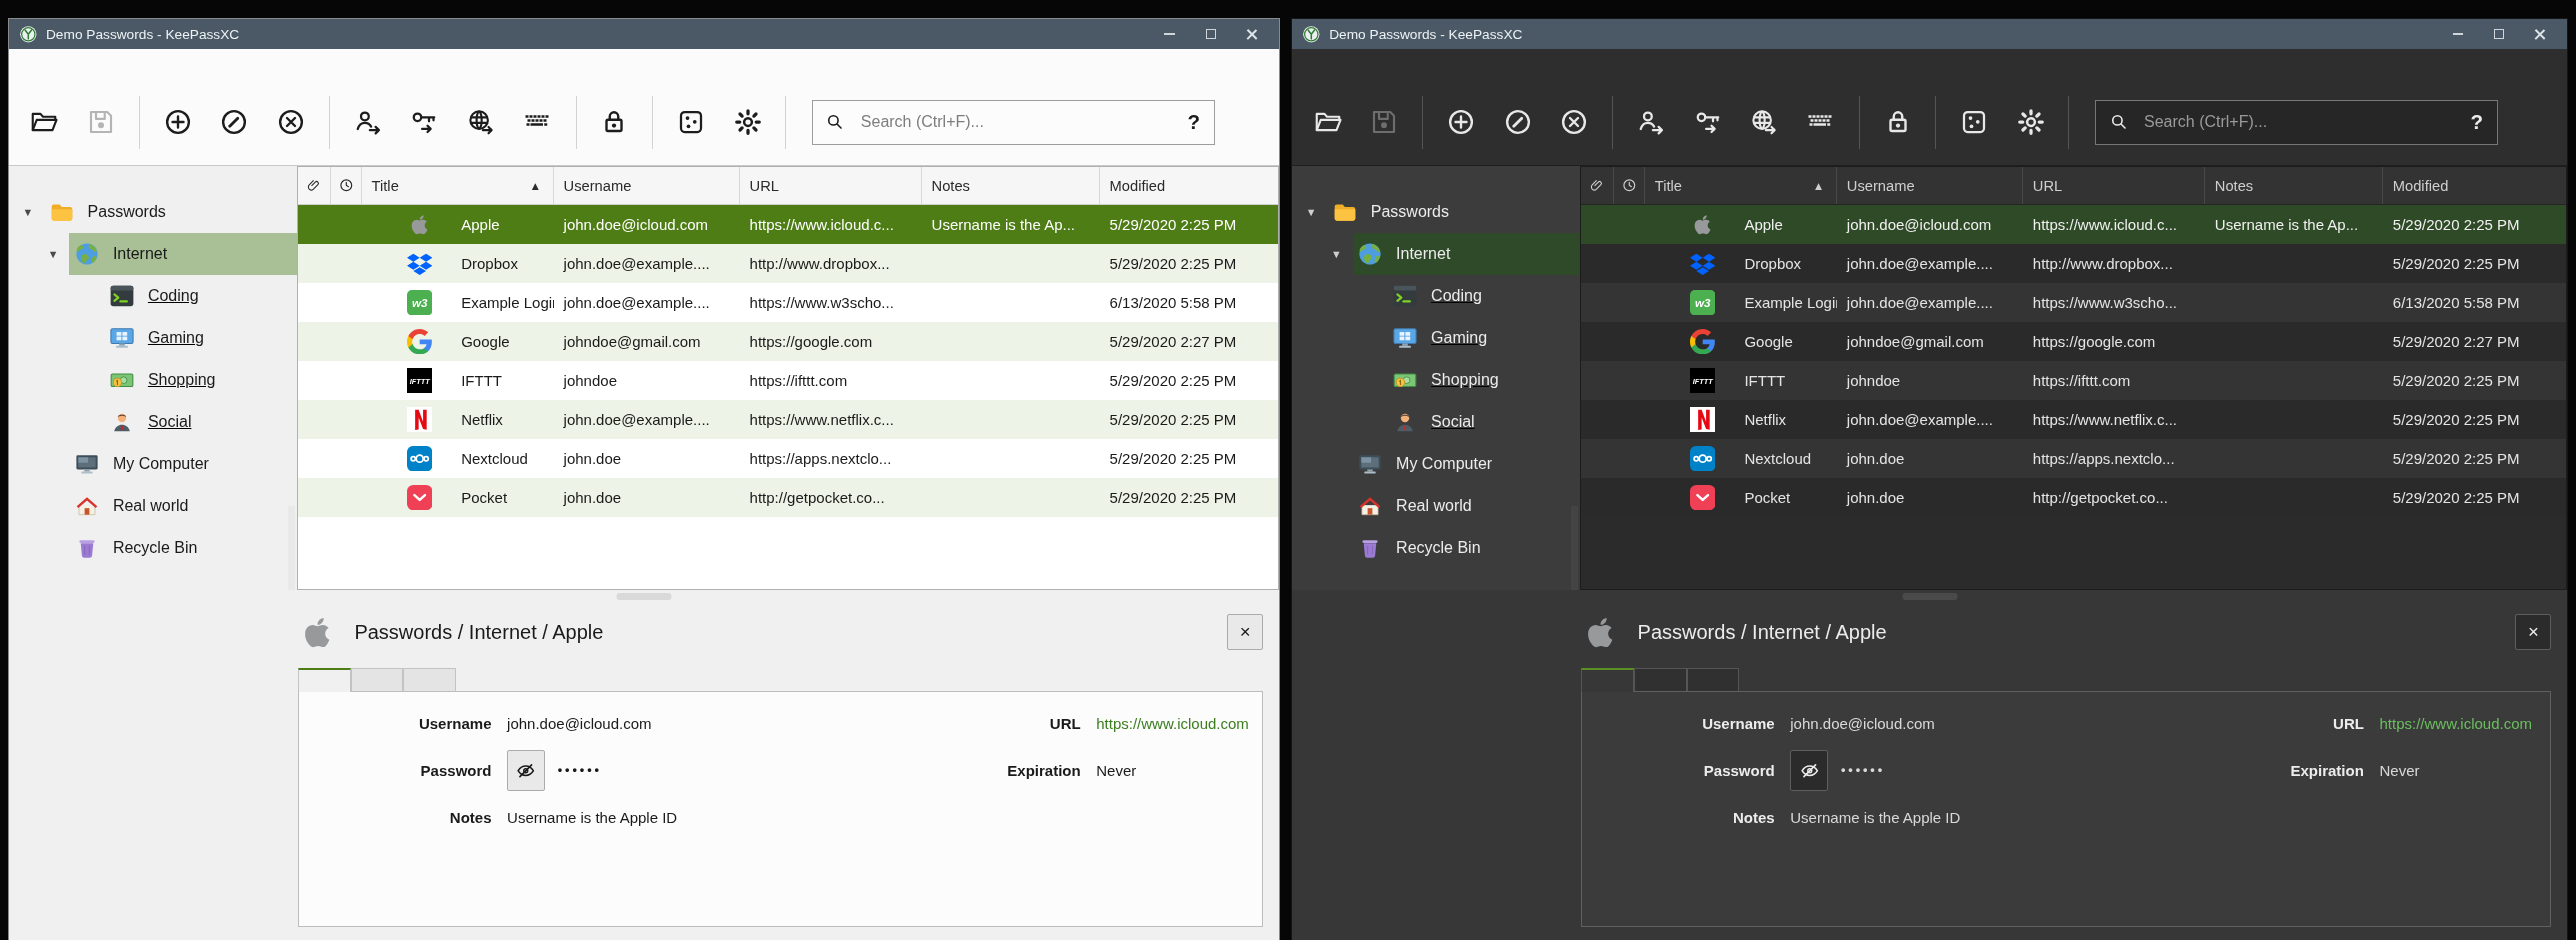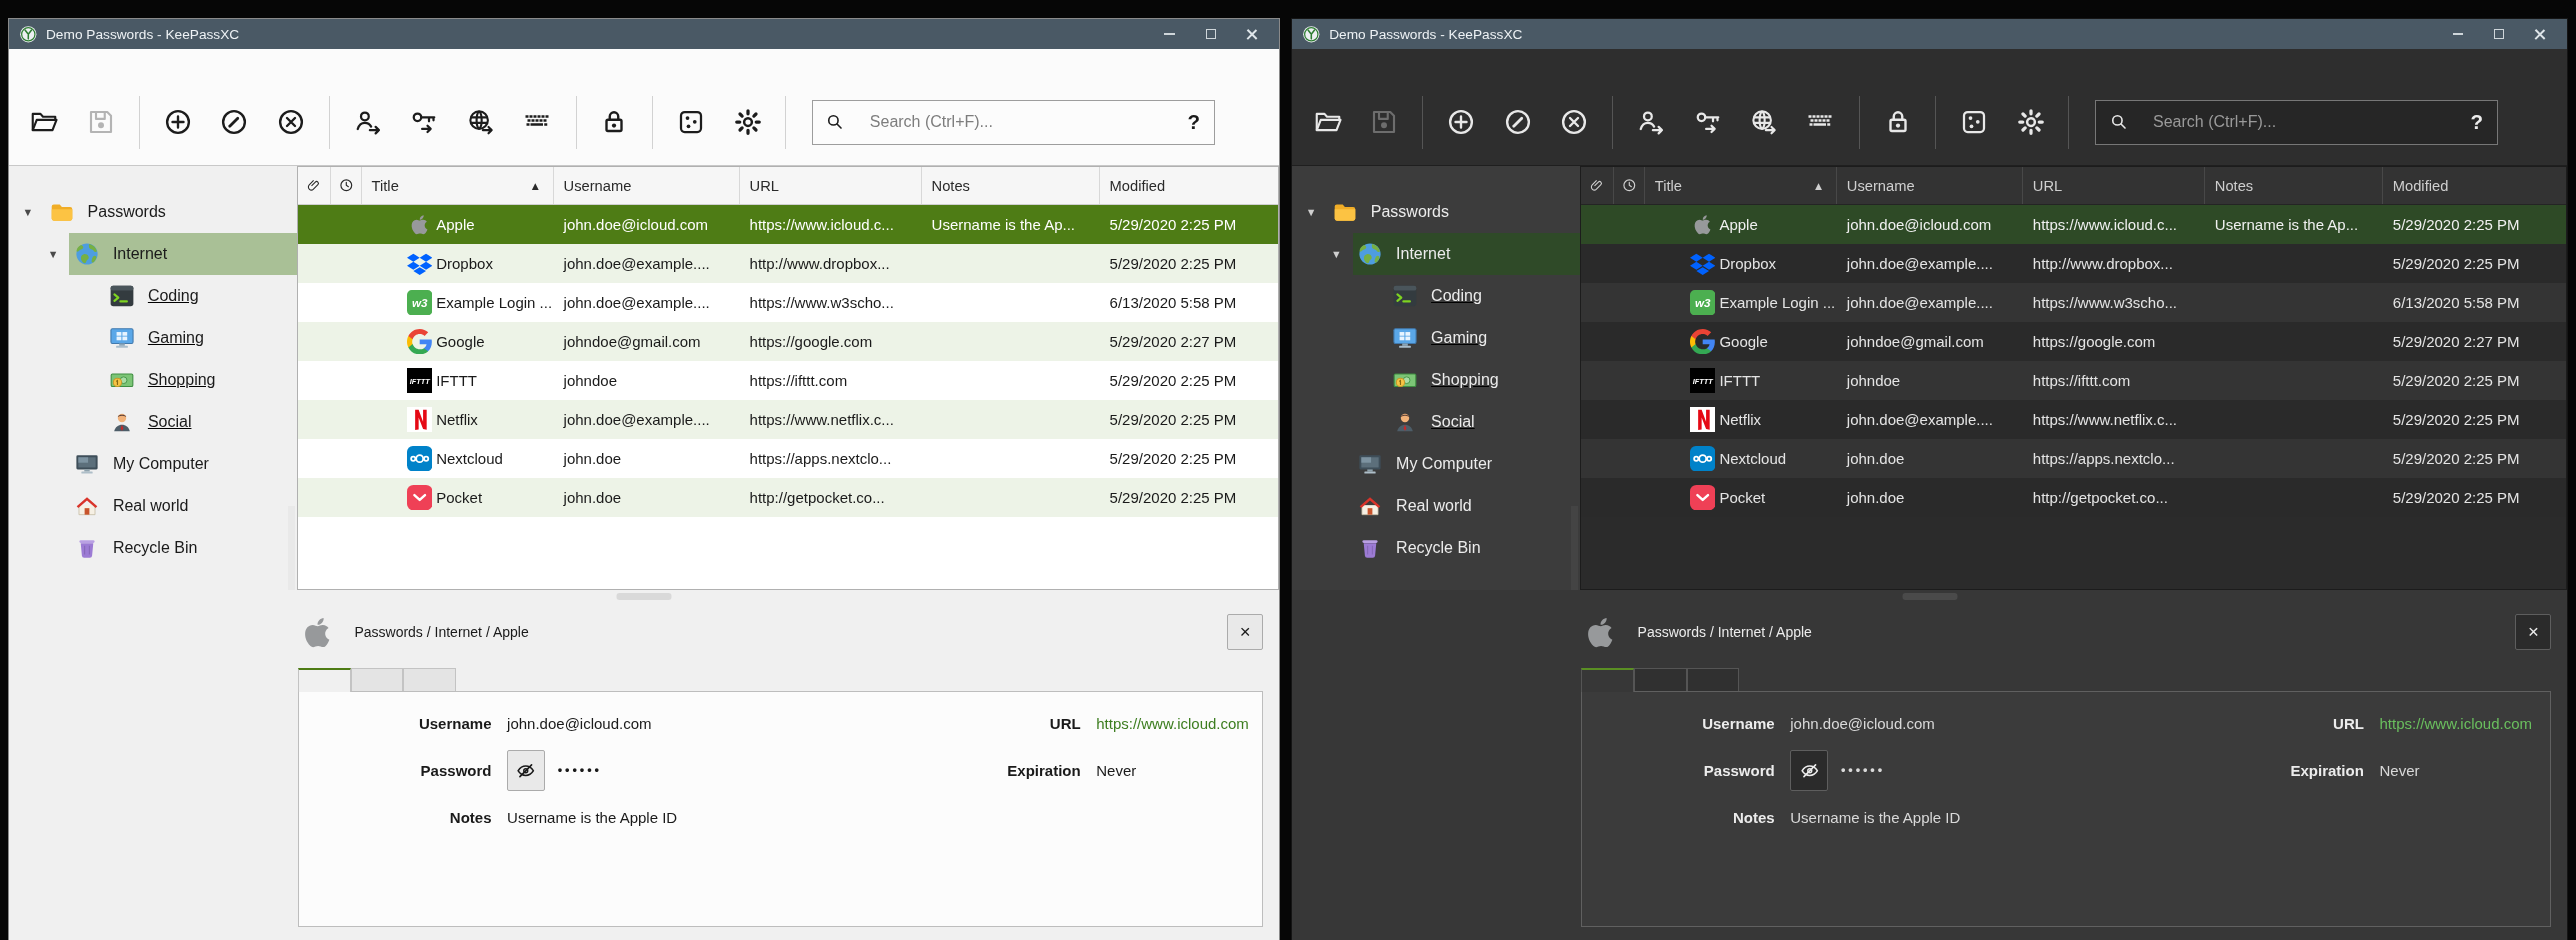--- a/index.html
+++ b/index.html
@@ -43,21 +43,21 @@
   
   .menubar{flex:0 0 30px;display:flex;align-items:center;padding:0 5.9px;background:var(--menu-bg);}
   .menu-item{padding:0 12.7px;font-size:14.7px;color:var(--fg);}
 
   
   .toolbar{flex:0 0 86px;background:var(--menu-bg);border-bottom:1px solid var(--toolbar-border);display:flex;align-items:center;padding:0 11.7px;gap:8.8px;}
   .tbtn{width:48px;height:61px;display:flex;align-items:center;justify-content:center;background:transparent;border:none;color:var(--icon);padding:0;}
   .tbtn.disabled{color:var(--icon-disabled);}
   .tbtn .ticon svg{width:30px;height:30px;display:block;}
   .tsep{width:1px;height:53px;background:var(--sep);margin:0 4.9px;border:none;padding:0;flex:0 0 1px;}
-  .search-box{margin-left:11.7px;width:403px;height:45px;border:1px solid var(--search-border);border-radius:0;background:var(--search-bg);display:flex;align-items:center;padding:0 11.7px;gap:22px;box-sizing:border-box;}
+  .search-box{margin-left:11.7px;width:403px;height:45px;border:1px solid var(--search-border);border-radius:0;background:var(--search-bg);display:flex;align-items:center;padding:0 11.7px;gap:13px;box-sizing:border-box;}
   .search-icon{color:var(--icon);}
   .search-icon svg{width:21.5px;height:21.5px;display:block;}
   .search-input{flex:1;border:none;background:transparent;font-size:16px;color:var(--fg);outline:none;font-family:inherit;min-width:0;}
   .search-input::placeholder{color:var(--ph);}
   .search-help{border:none;background:transparent;font-size:20.5px;font-weight:bold;color:var(--fg);padding:0 2px;}
 
   
   .main{flex:0 0 424px;display:flex;min-height:0;}
   .sidebar{width:288px;flex:0 0 288px;padding-top:25.4px;position:relative;background:var(--sidebar-bg);box-sizing:border-box;}
   .tree-item{display:flex;align-items:center;height:42px;padding-left:11.7px;}
@@ -84,32 +84,32 @@
   .c-user{width:186px;flex:0 0 186px;}
   .c-url{width:182px;flex:0 0 182px;}
   .c-notes{width:178px;flex:0 0 178px;}
   .c-mod{flex:1;min-width:0;}
   .sort{margin-left:auto;font-size:11.7px;font-style:normal;color:var(--head-fg);padding-right:2px;}
   .tbody{flex:1;}
   .trow{display:flex;height:39px;align-items:stretch;background:var(--row-bg);color:var(--row-fg);}
   .trow:nth-child(even){background:var(--row-alt);}
   .trow.selected{background:var(--row-sel);color:var(--row-sel-fg);}
   .trow .cell{display:flex;align-items:center;padding:0 9.8px;font-size:15px;white-space:nowrap;overflow:hidden;box-sizing:border-box;}
-  .trow .c-title{padding-left:45px;gap:4px;}
+  .trow .c-title{padding-left:45px;gap:29px;}
   .fav{flex:0 0 25.4px;display:flex;}
   .fav svg{width:25.4px;height:25.4px;display:block;}
 
   
   .detail{flex:1;position:relative;background:var(--panel-bg);min-height:0;}
   .splitter{position:absolute;top:2.9px;left:50%;transform:translateX(-50%);width:55px;height:6.8px;border-radius:2.9px;background:var(--splitter);}
   .detail-inner{margin:0 15.6px 0 289px;padding-top:13.7px;height:100%;box-sizing:border-box;display:flex;flex-direction:column;}
   .d-head{display:flex;align-items:center;gap:17.6px;flex:0 0 57px;}
   .d-icon{display:flex;}
   .d-icon svg{width:39px;height:39px;display:block;}
-  .d-title{font-size:14px;color:var(--fg);}
+  .d-title{font-size:20px;color:var(--fg);}
   .d-close{margin-left:auto;width:36px;height:36px;background:var(--btn-bg);border:1px solid var(--btn-border);color:var(--fg);font-size:18.6px;border-radius:2px;line-height:1;}
   .d-tabs{display:flex;margin-top:7.8px;}
   .d-tab{padding:10.8px 25.4px;font-size:15px;background:var(--tab-bg);border:1px solid var(--tab-border);border-bottom:none;color:var(--tab-fg);}
   .d-tab.selected{background:var(--panel-bg);color:var(--fg);border-top:2.9px solid var(--accent);padding-top:8.8px;position:relative;z-index:2;margin-bottom:-1px;}
   .d-box{flex:1;margin-bottom:13.7px;border:1px solid var(--box-border);background:var(--box-bg);padding:21.5px 11.7px 11.7px 11.7px;box-sizing:border-box;}
   .d-grid{display:grid;grid-template-columns:181px 411px 147px 1fr;column-gap:15.6px;row-gap:16.6px;align-items:center;}
   .lbl{font-weight:bold;text-align:right;font-size:15px;color:var(--fg);}
   .val{font-size:15px;color:var(--val-fg);display:flex;align-items:center;gap:12.7px;min-height:19.6px;}
   .link{color:var(--link);cursor:pointer;}
   .eye-btn{width:38px;height:41px;background:var(--btn-bg);border:1px solid var(--btn-border);border-radius:2px;display:flex;align-items:center;justify-content:center;color:var(--fg);padding:0;}

